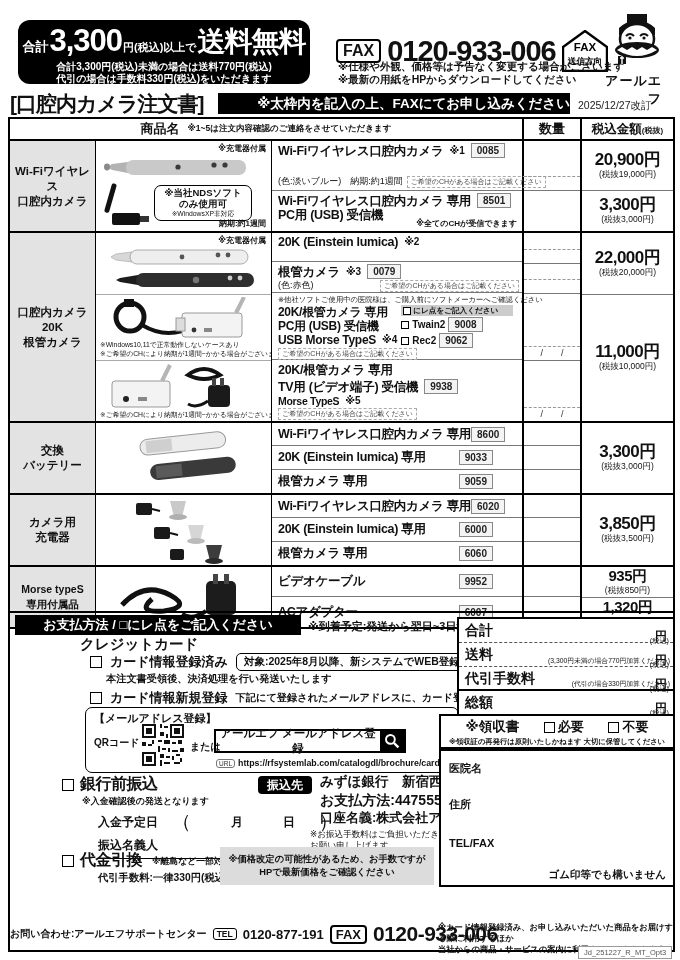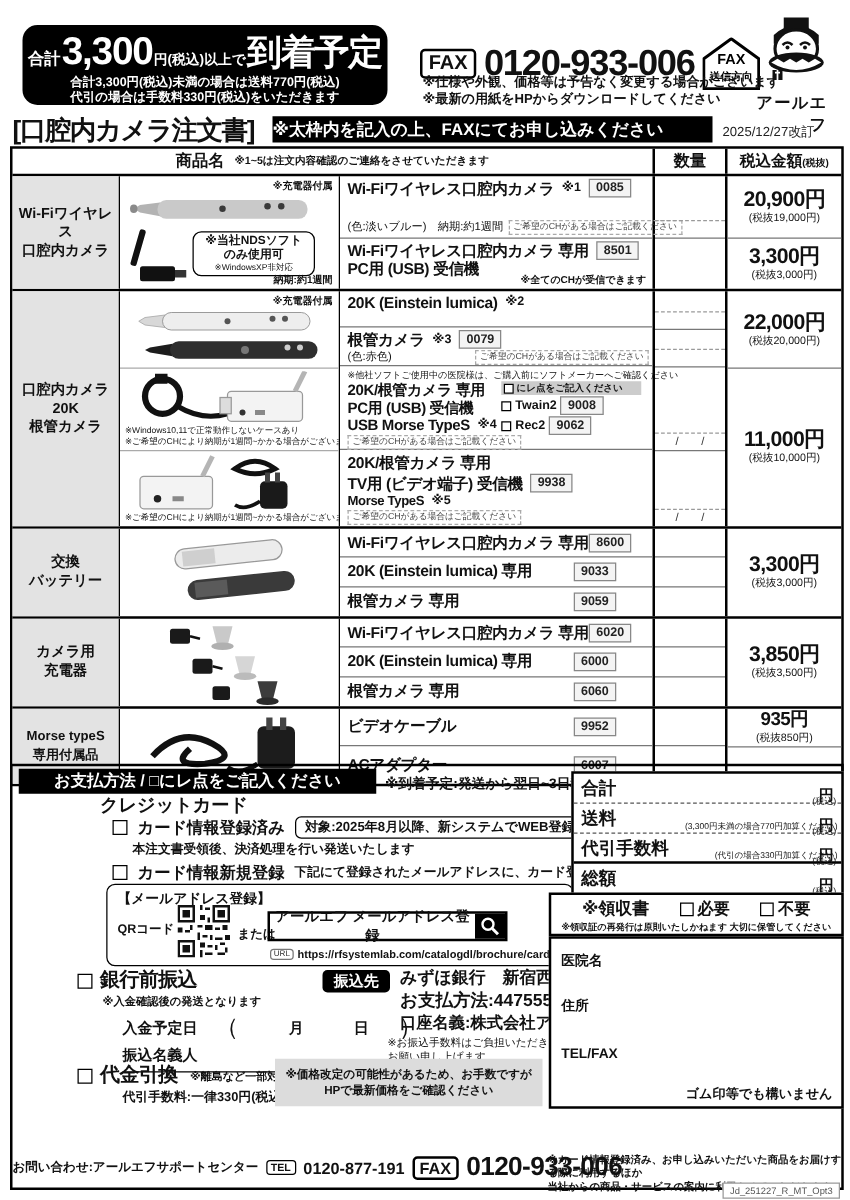--- a/index.html
+++ b/index.html
@@ -15,21 +15,21 @@
   .bl1 .s3{font-size:11px;font-weight:bold;}
   .bl1 .s4{font-size:28px;font-weight:bold;letter-spacing:-1px;}
   .bl2{font-size:10px;font-weight:bold;line-height:12px;}
   
   .faxtag{border:2.5px solid #000;border-radius:4px;font-size:16px;font-weight:bold;padding:1px 5px;}
   .faxnum{font-size:29px;font-weight:bold;letter-spacing:-1px;}
   .hnote{font-size:10.5px;font-weight:bold;line-height:13px;}
   .brand{font-size:13px;font-weight:bold;letter-spacing:1px;}
   
   .doctitle{font-size:21px;font-weight:bold;letter-spacing:-1px;}
-  .instrbar{background:#000;color:#fff;font-size:13.5px;font-weight:bold;text-align:left;line-height:21px;}
+  .instrbar{background:#000;color:#fff;font-size:13.5px;font-weight:bold;text-align:right;line-height:21px;}
   .rev{font-size:10.5px;color:#222;}
   
   .otable{left:8px;top:117px;width:667px;border:2.5px solid #000;background:#fff;}
   .th{display:flex;height:20px;align-items:center;border-bottom:0;}
   .thp{width:514px;display:flex;align-items:center;justify-content:center;gap:8px;border-right:2.2px solid #000;height:100%;}
   .thp b{font-size:13px;}
   .thnote{font-size:8.5px;font-weight:bold;}
   .thq{width:58px;text-align:center;font-size:13px;font-weight:bold;border-right:2.2px solid #000;height:100%;line-height:20px;}
   .thr{flex:1;text-align:center;font-size:12.5px;font-weight:bold;height:100%;line-height:20px;}
   .thr .sm{font-size:8px;}
@@ -120,21 +120,21 @@
   .prel{white-space:pre-line;}
 </style>
 </head>
 <body>
 
 <div class="abs banner">
   <div class="bl1">
     <span class="s1">合計</span>
       <span class="s2">3,300</span>
       <span class="s3">円(税込)以上で</span>
-      <span class="s4">到着予定</span>
+      <span class="s4">送料無料</span>
   </div>
   <div class="bl2">合計3,300円(税込)未満の場合は送料770円(税込)</div>
   <div class="bl2">代引の場合は手数料330円(税込)をいただきます</div>
 </div>
 
 <div class="abs" style="left:336px;top:30px;display:flex;align-items:center;gap:6px;">
   <span class="faxtag">FAX</span>
   <span class="faxnum">0120-933-006</span>
   <svg width="46" height="42" viewBox="0 0 46 42">
     <polygon points="23,1 45,17 45,41 1,41 1,17" fill="#fff" stroke="#000" stroke-width="2.4"></polygon>
@@ -512,20 +512,24 @@
     </div>
     <div class="qtys">
       <div class="qcell" style="height:31px;"></div>
       <div class="qcell last" style="height:31px;"></div>
     </div>
     <div class="prices">
       <div class="pc" style="height:31px;">
           <span class="pm" style="font-size:15px;">935円</span>
           <span class="ps">(税抜850円)</span>
         </div>
+      <div class="pc last" style="height:31px;">
+          <span class="pm" style="font-size:15px;">1,320円</span>
+          <span class="ps">(税抜1,200円)</span>
+        </div>
     </div>
   </div>
 </div>
 
 <div class="abs bottom">
   <div class="abs blackbar">お支払方法 / □にレ点をご記入ください</div>
   <div class="abs arrival">※到着予定:発送から翌日~3日程度</div>
 
   <div class="abs ctitle">クレジットカード</div>
   <div class="abs" style="left:80px;top:40px;display:flex;align-items:center;gap:8px;">

